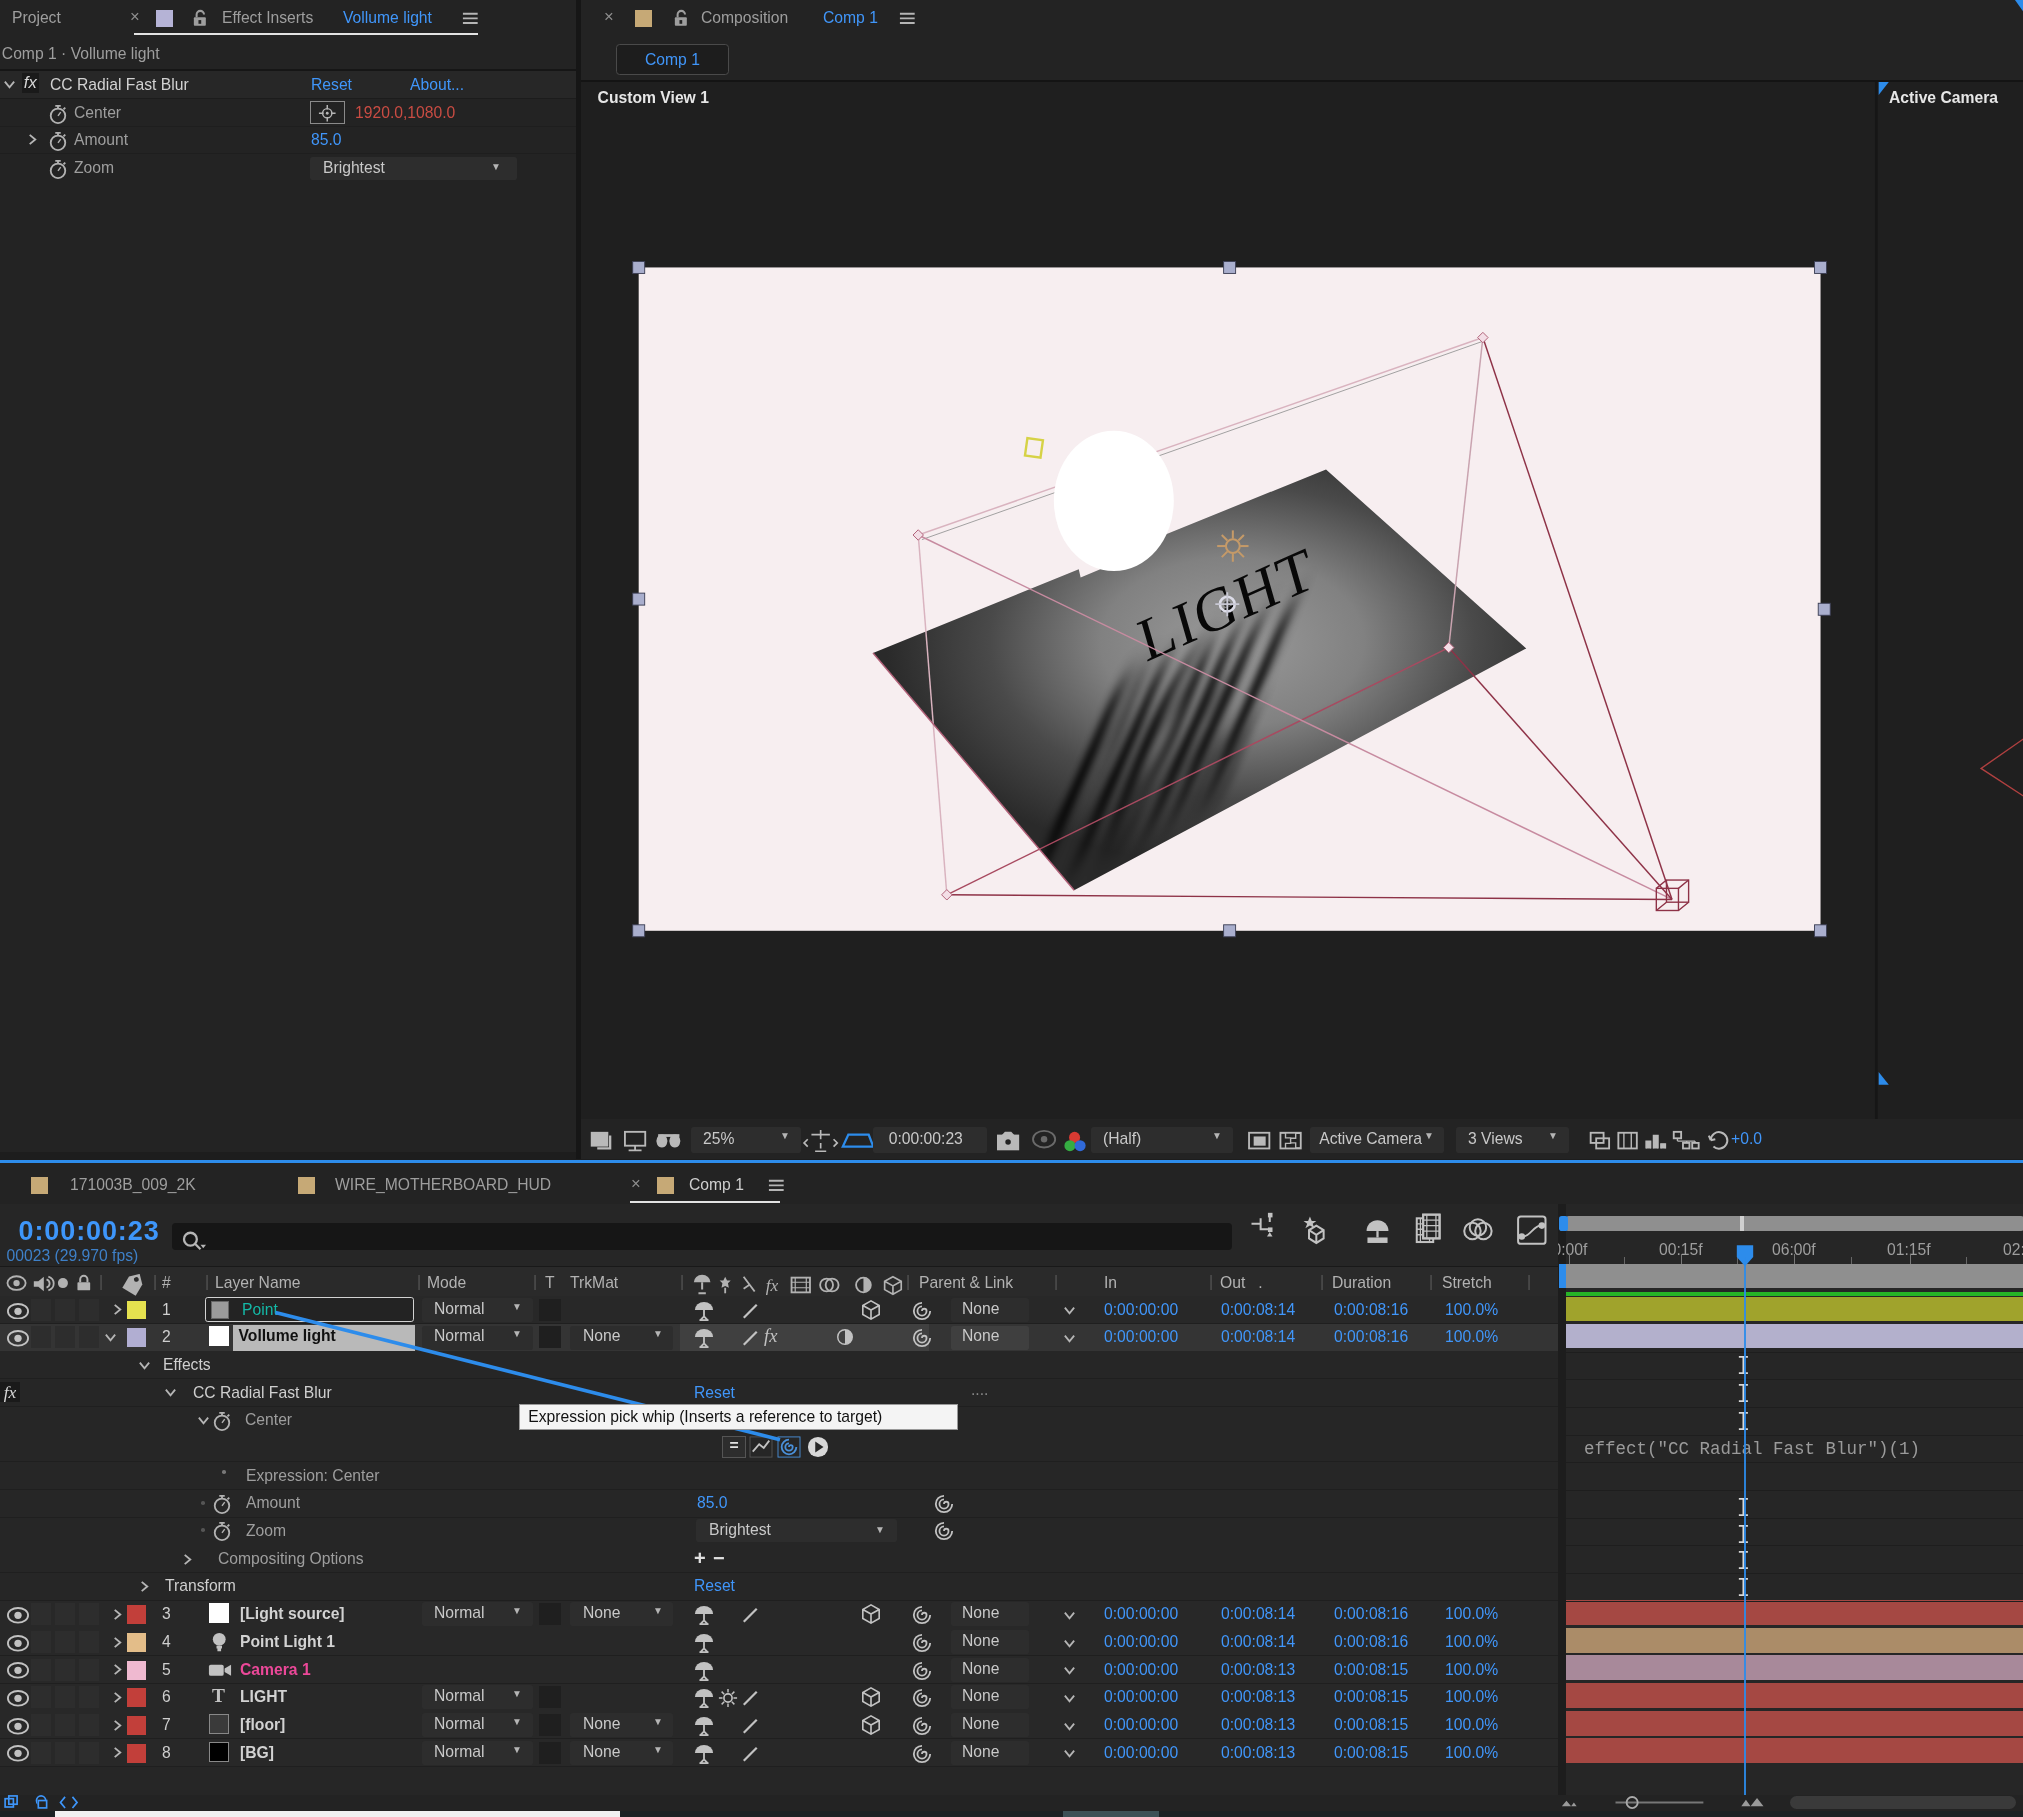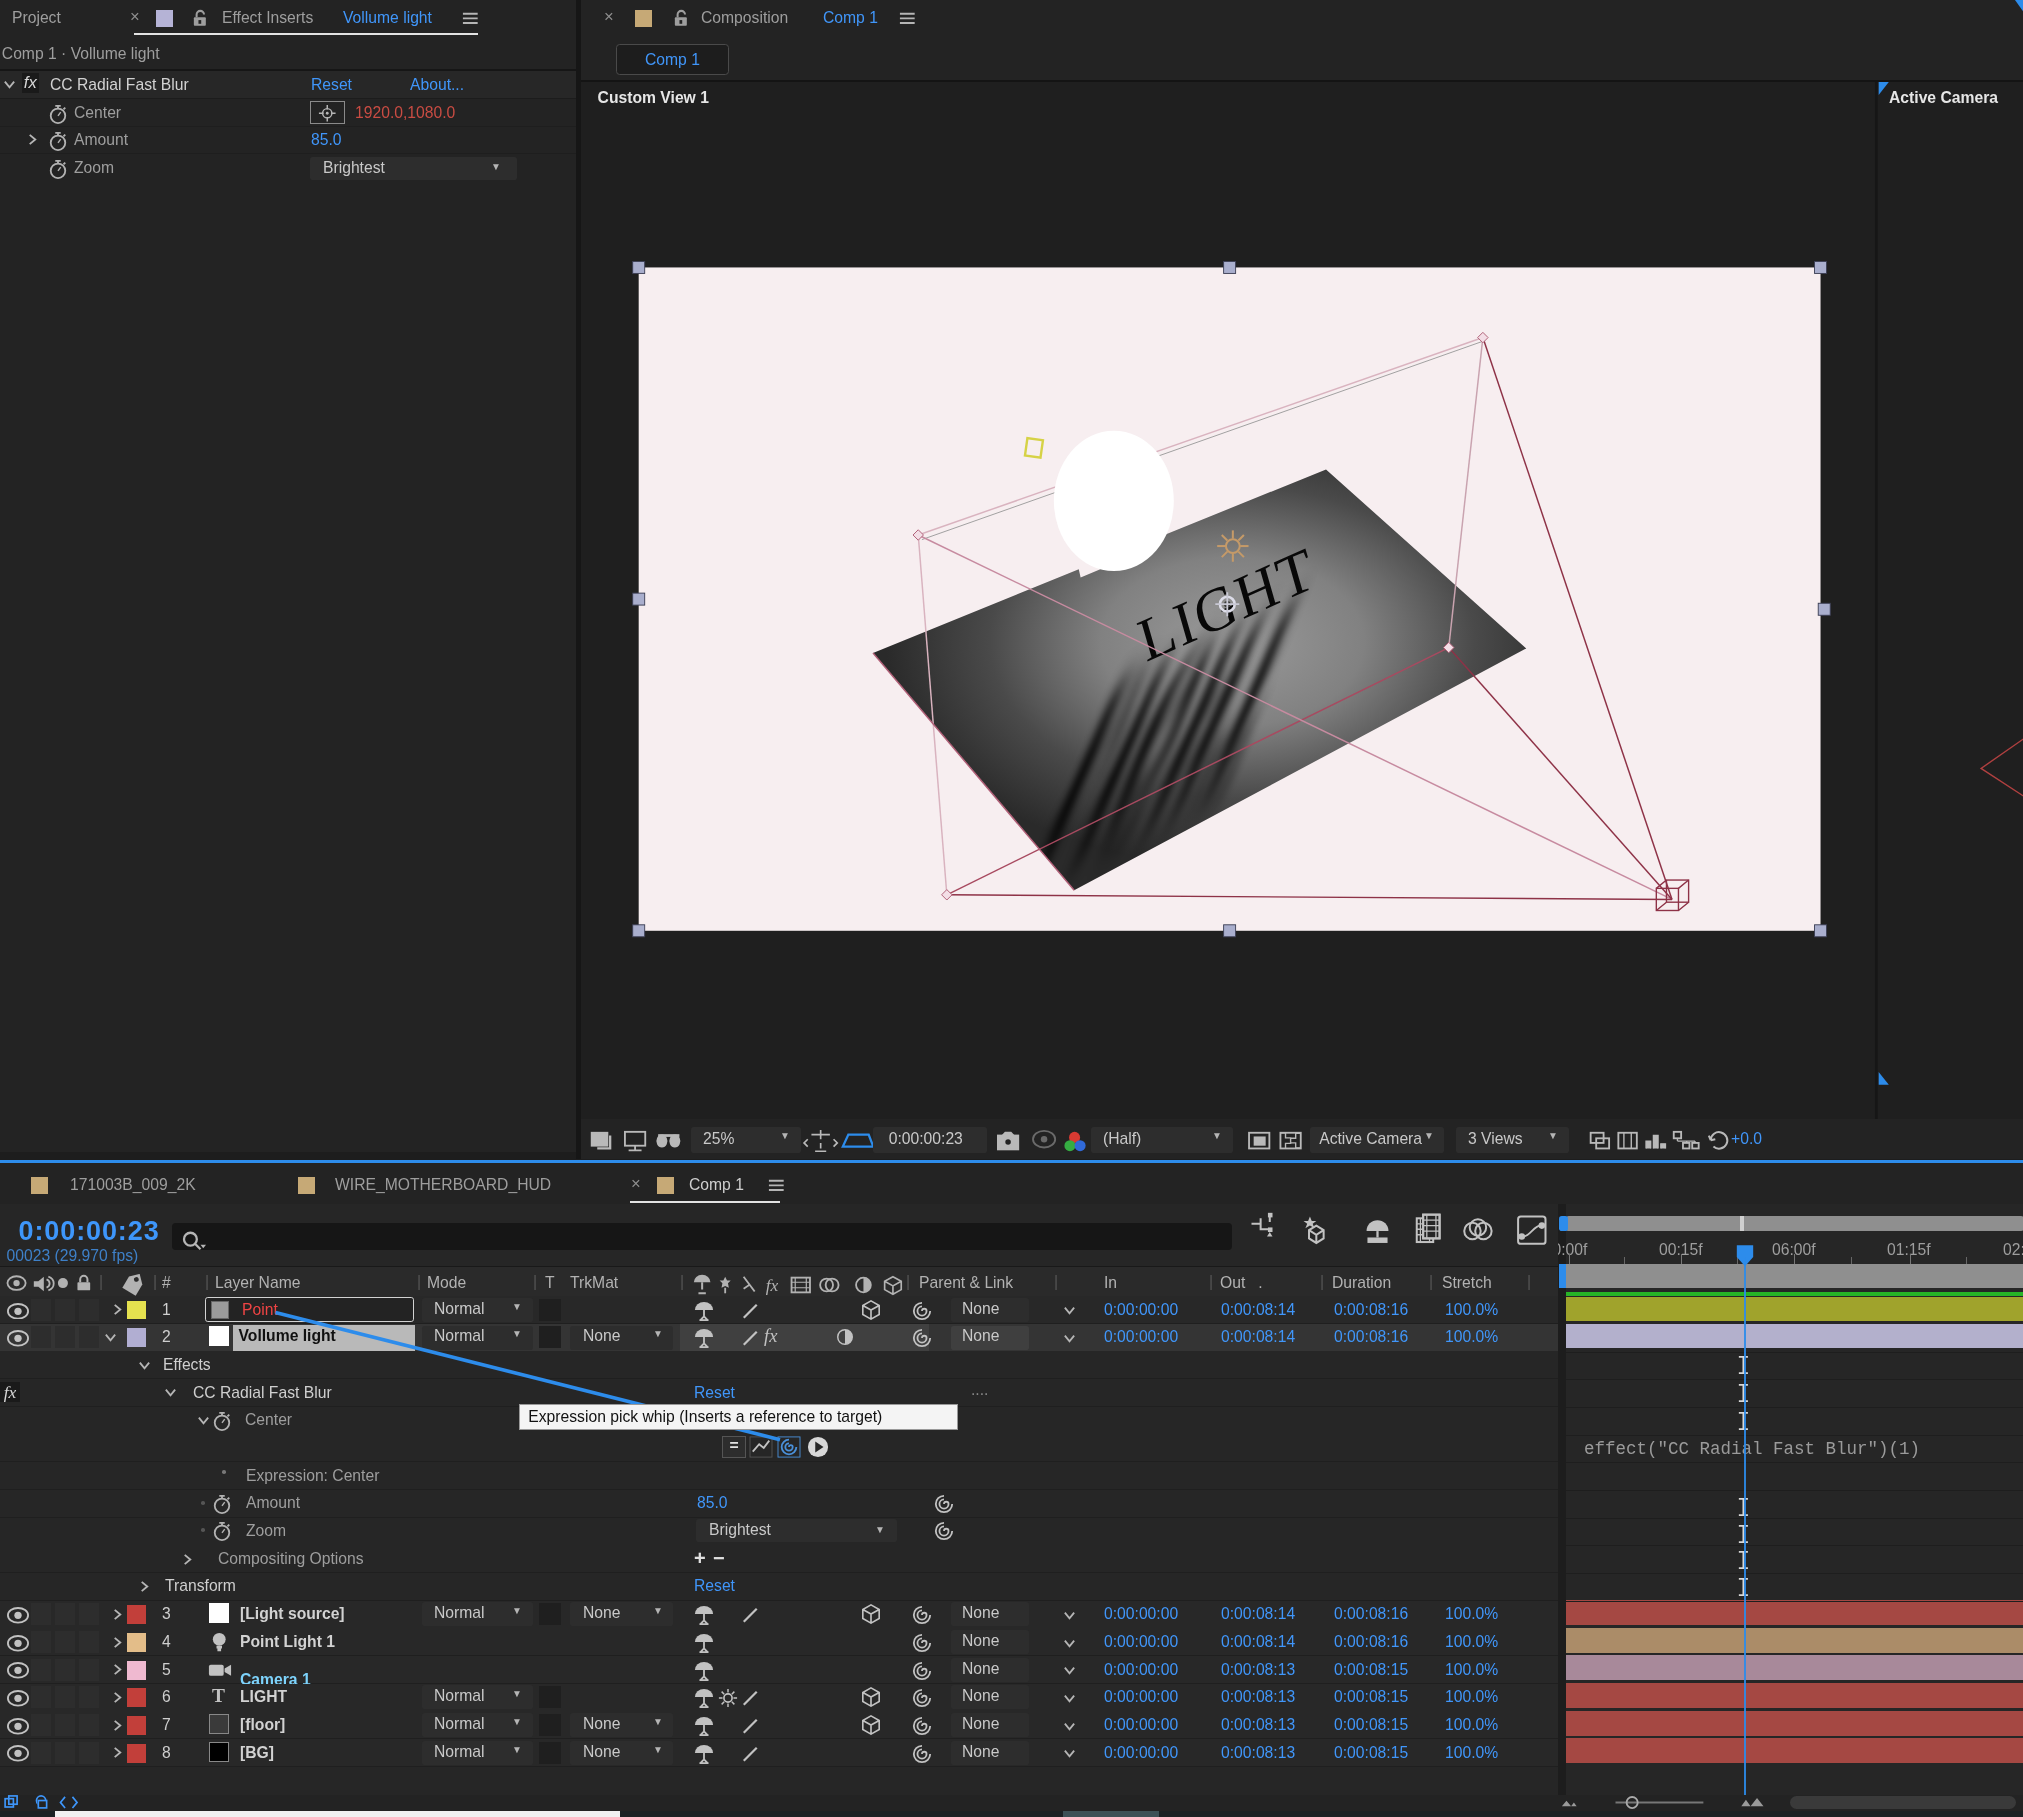--- a/index.html
+++ b/index.html
@@ -401,21 +401,21 @@
           <path d="M1,9 a11,8 0 0,1 22,0 a11,8 0 0,1 -22,0" fill="none" stroke="#c2c2c2" stroke-width="2"></path>
           <circle cx="12" cy="9" r="4" fill="#c2c2c2"></circle>
         </svg>
       <svg class="abs" style="left:111px;top:7.4px;" width="13" height="13" viewBox="0 0 14 14">
           <path d="M4,2 L10,7 L4,12" fill="none" stroke="#b5b5b5" stroke-width="2"></path>
         </svg>
       <span class="abs" style="left:127px;top:4.6px;width:18.5px;height:18.5px;background:#e5e14f;"></span>
       <span class="abs lt" style="left:162px;top:4.6px;">1</span>
       <div class="abs" style="left:205px;top:0.9px;width:209px;height:25px;background:#232323;border:1.4px solid #d2d2d2;border-radius:2.8px;">
           <span class="abs" style="left:4.6px;top:2.8px;width:18.5px;height:18.5px;background:#9a9a9a;border:0.9px solid #666;"></span>
-          <span class="abs" style="left:36px;top:2.8px;color:#ef4444;">Point</span>
+          <span class="abs" style="left:36px;top:2.8px;color:#14b8a6;">Point</span>
         </div>
       <div class="ddbox" style="left:422px;top:1.8px;width:111px;height:24px;">
           <span class="abs" style="left:12px;top:1.8px;">Normal</span>
           <span class="abs" style="left:90px;top:2.8px;font-size:10px;color:#b5b5b5;">▼</span>
         </div>
       <span class="abs" style="left:539px;top:2.8px;width:22px;height:22px;background:#1f1f1f;"></span>
       <svg class="abs" style="left:693px;top:4.6px;" width="22" height="20" viewBox="0 0 24 22">
           <path d="M2,10 a10,9 0 0,1 20,0 z" fill="#c2c2c2"></path>
           <path d="M12,10 v7 m-5,4 h10 M12,17 l-4,4 M12,17 l4,4" stroke="#c2c2c2" stroke-width="2" fill="none"></path>
         </svg>
@@ -657,21 +657,21 @@
         </svg>
       <svg class="abs" style="left:111px;top:367px;" width="13" height="13" viewBox="0 0 14 14">
           <path d="M4,2 L10,7 L4,12" fill="none" stroke="#b5b5b5" stroke-width="2"></path>
         </svg>
       <span class="abs" style="left:127px;top:365px;width:18.5px;height:18.5px;background:#efb9d0;"></span>
       <span class="abs lt" style="left:162px;top:365px;">5</span>
       <svg class="abs" style="left:208px;top:365px;" width="24" height="18.5" viewBox="0 0 26 20">
           <rect x="1" y="4" width="16" height="12" rx="2" fill="#c2c2c2"></rect>
           <path d="M18,8 l7,-4 v12 l-7,-4 z" fill="#c2c2c2"></path>
         </svg>
-      <span class="abs" style="left:240px;top:365px;color:#7dd3fc;font-weight:bold;margin-top:10px;">Camera 1</span>
+      <span class="abs" style="left:240px;top:365px;color:#ec4899;font-weight:bold;">Camera 1</span>
       <svg class="abs" style="left:693px;top:365px;" width="22" height="20" viewBox="0 0 24 22">
           <path d="M2,10 a10,9 0 0,1 20,0 z" fill="#c2c2c2"></path>
           <path d="M12,10 v7 m-5,4 h10 M12,17 l-4,4 M12,17 l4,4" stroke="#c2c2c2" stroke-width="2" fill="none"></path>
         </svg>
       <svg class="abs" style="left:912px;top:365px;" width="20" height="20" viewBox="0 0 22 22">
           <path d="M11,2 a9,9 0 1,0 9,9" fill="none" stroke="#c2c2c2" stroke-width="2"></path>
           <path d="M11,6 a5,5 0 1,0 5,5 a2.5,2.5 0 1,0 -5,0" fill="none" stroke="#c2c2c2" stroke-width="2"></path>
         </svg>
       <div class="abs" style="left:951px;top:362px;width:78px;height:24px;background:#2d2d2d;border-radius:2.8px;color:#c9c9c9;">
           <span class="abs" style="left:11px;top:1.8px;">None</span>

